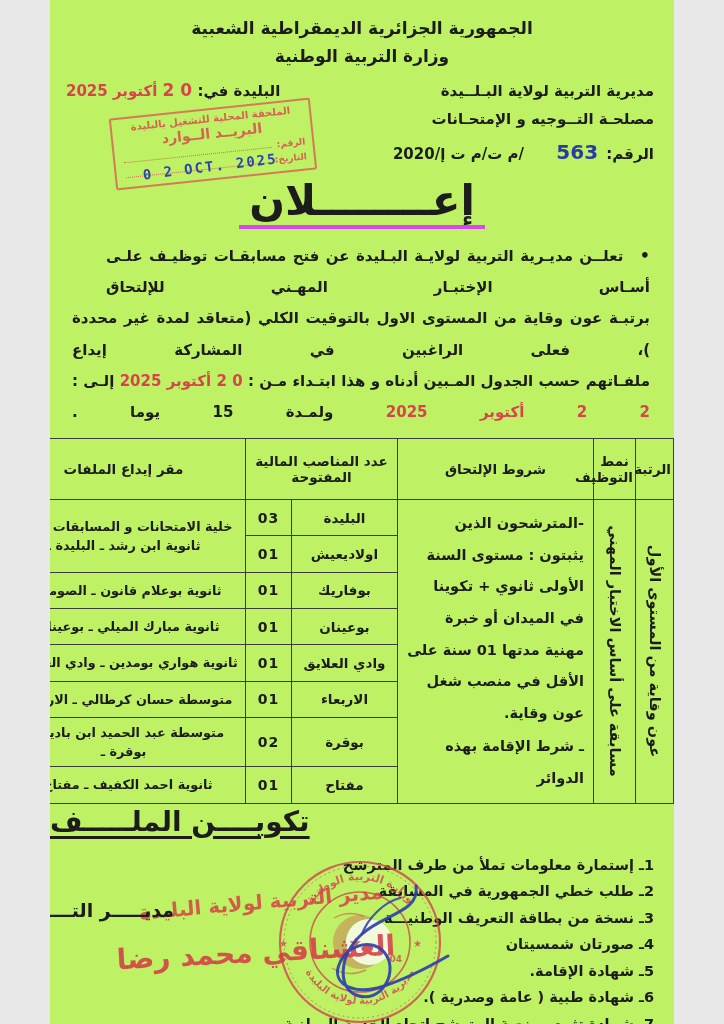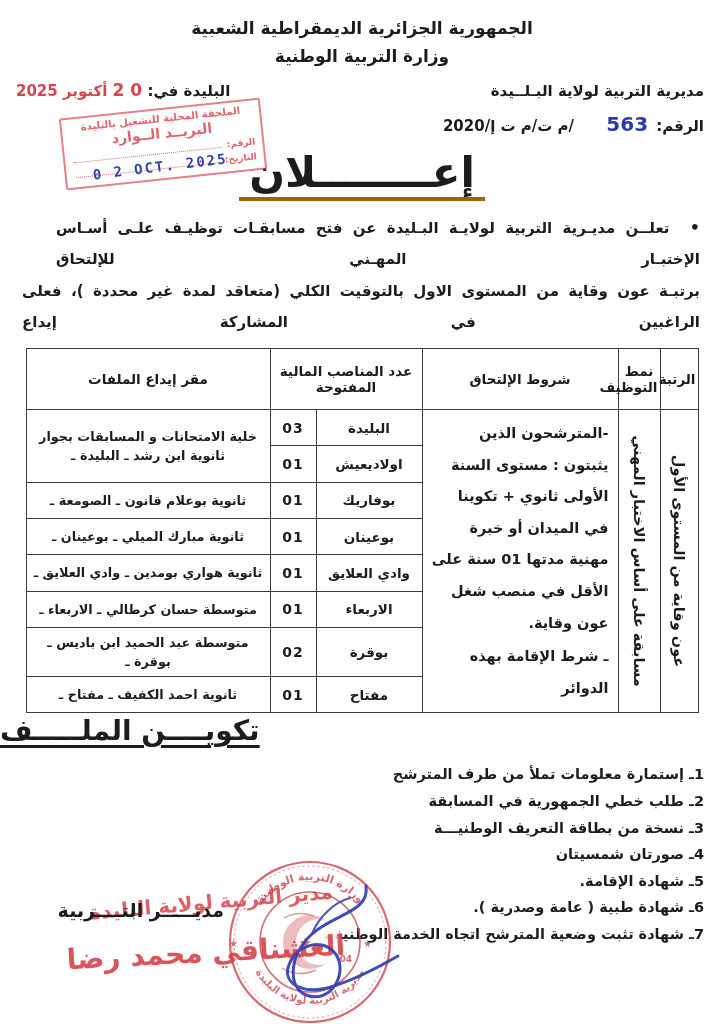--- a/index.html
+++ b/index.html
@@ -1,20 +1,20 @@
 <!DOCTYPE html>
 <html lang="ar" dir="rtl"><head>
 <meta charset="utf-8">
 <style>
   html,body{margin:0;padding:0;background:#e8e8e8;}
   .page{
     position:relative;
-    width:724px;height:1024px;
+    width:624px;height:1024px;
     margin:0 auto;
-    background:#ffffff;
+    background:#bef264;
     overflow:hidden;
     direction:rtl;
     color:#1c1c1c;
     font-family:"DejaVu Sans", sans-serif;
   }
   
   .center-head{ text-align:center; padding-top:14px; font-weight:700; font-size:17px; line-height:1.65;}
   .head-row{ display:flex; justify-content:space-between; padding:8px 20px 0 16px; }
   .head-right{ text-align:right; font-weight:700; font-size:15px; line-height:1.85; }
   .ref-number{ color:#2b3aa6; font-size:20px; font-weight:700; letter-spacing:1px; padding:0 3px;margin-left:24px; }
@@ -34,21 +34,21 @@
   .ms-dots{ flex:1; border-bottom:1.6px dotted rgba(219,72,82,.8); margin:0 5px 2px 2px; height:8px;}
   .ms-blue{
     position:absolute; left:26px; bottom:4px;
     color:#3142ae; font-weight:700; font-size:14px; letter-spacing:2px;
     font-family:"DejaVu Sans Mono", monospace; transform:rotate(-1deg); direction:ltr;
   }
   
   .title-wrap{ text-align:center; margin-top:6px; }
   .big-title{
     display:inline-block; font-size:42px; font-weight:700;
-    border-bottom:4px solid #a16207; padding:0 10px 0 10px; line-height:1.15;
+    border-bottom:4px solid #d946ef; padding:0 10px 0 10px; line-height:1.15;
   }
   
   .intro{ margin:10px 24px 0 22px; font-size:15px; font-weight:700; line-height:2.08; }
   .intro .jline{ text-align:justify; text-align-last:justify; }
   .intro .l1{ padding-left:34px; }
   .bullet{ margin-left:10px; font-size:16px; }
   
   table.main{ width:672px; margin:10px auto 0; border-collapse:collapse; table-layout:fixed; }
   table.main th, table.main td{ border:1.3px solid #3c3c3c; font-weight:700; }
   table.main th{ height:56px; font-size:13.5px; padding:2px; }
@@ -88,20 +88,21 @@
 <div class="page">
 
   <div class="center-head">
     <div>الجمهورية الجزائرية الديمقراطية الشعبية</div>
     <div>وزارة التربية الوطنية</div>
   </div>
 
   <div class="head-row">
     <div class="head-right">
       <div>مديرية التربية لولاية البـلــيدة</div>
+      <div>مصلحـة التــوجيه و الإمتحـانات</div>
       <div>
         <span>الرقم:</span>
         <span class="ref-number">563</span>
         <span>/م ت/م ت إ/2020</span>
       </div>
     </div>
     <div class="head-left">
       <span>البليدة في:</span>
       <span class="stamp-red stamp-day">0 2</span>
       <span class="stamp-red">أكتوبر 2025</span>
@@ -125,20 +126,27 @@
   <div class="title-wrap">
     <span class="big-title">إعــــــــلان</span>
   </div>
 
   <div class="intro">
     <div class="jline l1">
       <span class="bullet">•</span>
       <span>تعلــن مديـرية التربية لولايـة البـليدة عن فتح مسابقـات توظيـف علـى أسـاس الإختبـار المهـني للإلتحاق</span>
     </div>
     <div class="jline">برتبـة عون وقاية من المستوى الاول بالتوقيت الكلي (متعاقد لمدة غير محددة )، فعلى الراغبين في المشاركة إيداع</div>
+    <div class="jline">
+      <span>ملفـاتهم حسب الجدول المـبين أدناه و هذا ابتـداء مـن :</span>
+      <span class="stamp-red">0 2 أكتوبر 2025</span>
+      <span>إلـى :</span>
+      <span class="stamp-red">2 2 أكتوبر 2025</span>
+      <span>ولمـدة 15 يوما .</span>
+    </div>
   </div>
 
   <table class="main">
     <colgroup>
       <col style="width:38px">
         <col style="width:42px">
         <col style="width:196px">
       <col style="width:106px">
         <col style="width:46px">
         <col style="width:244px">

